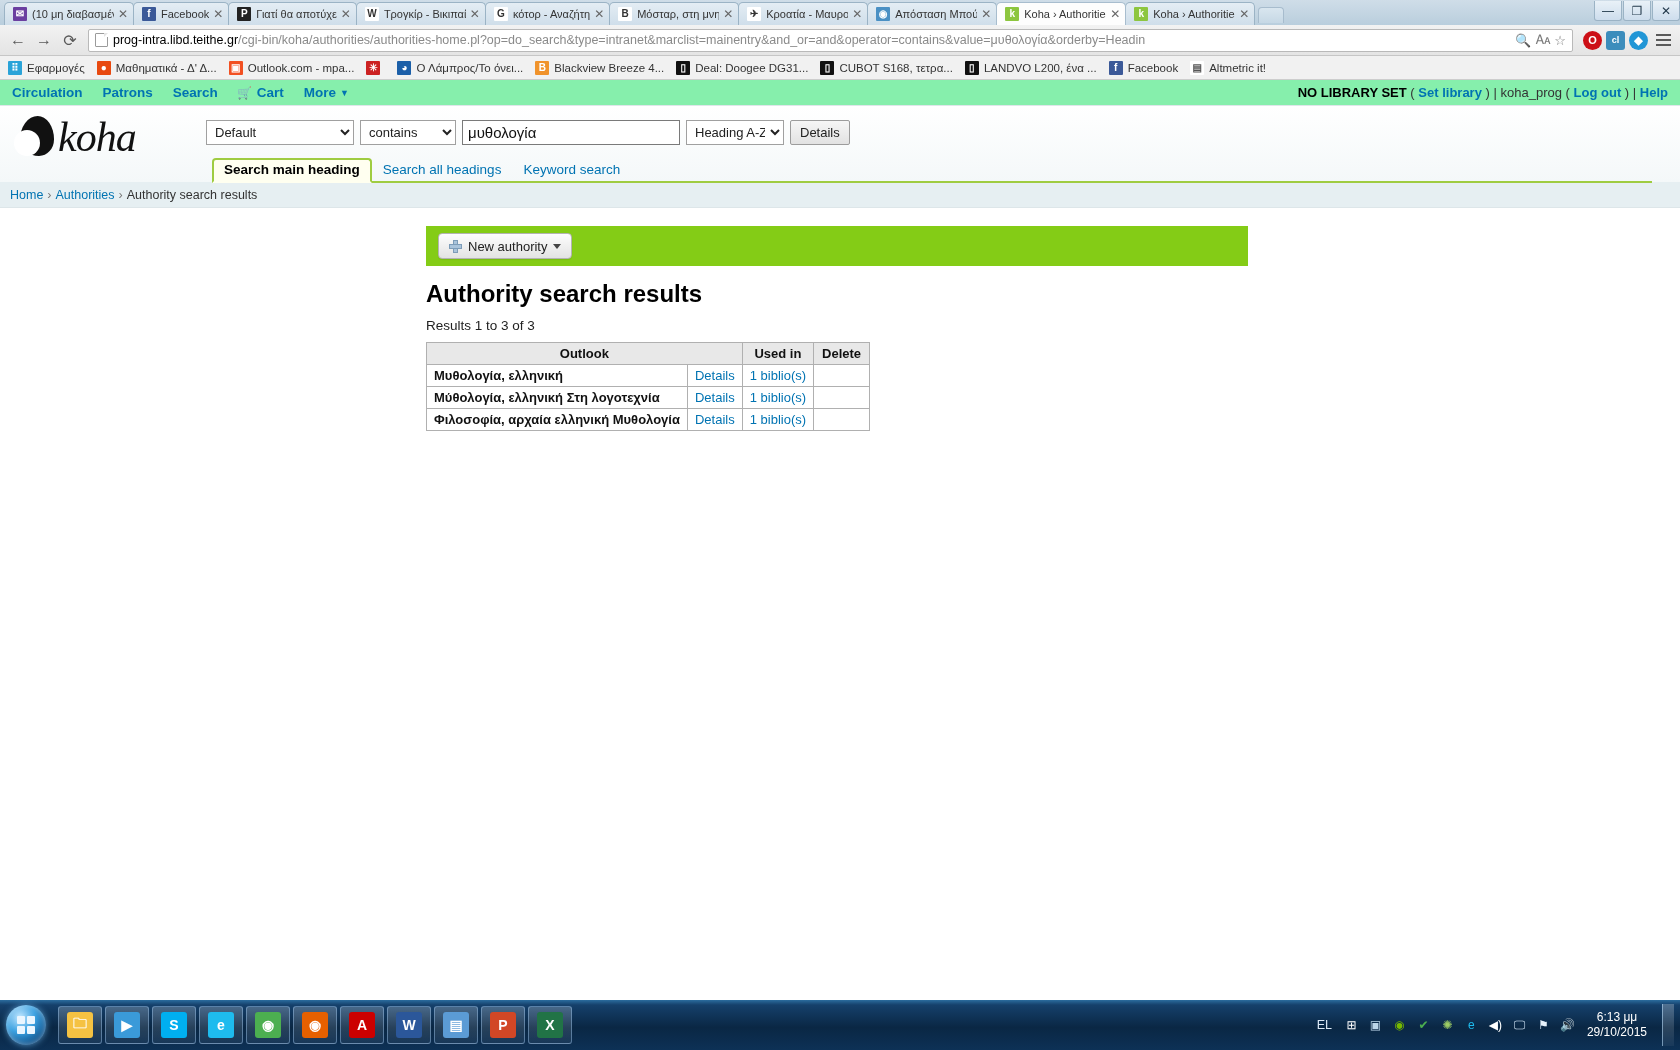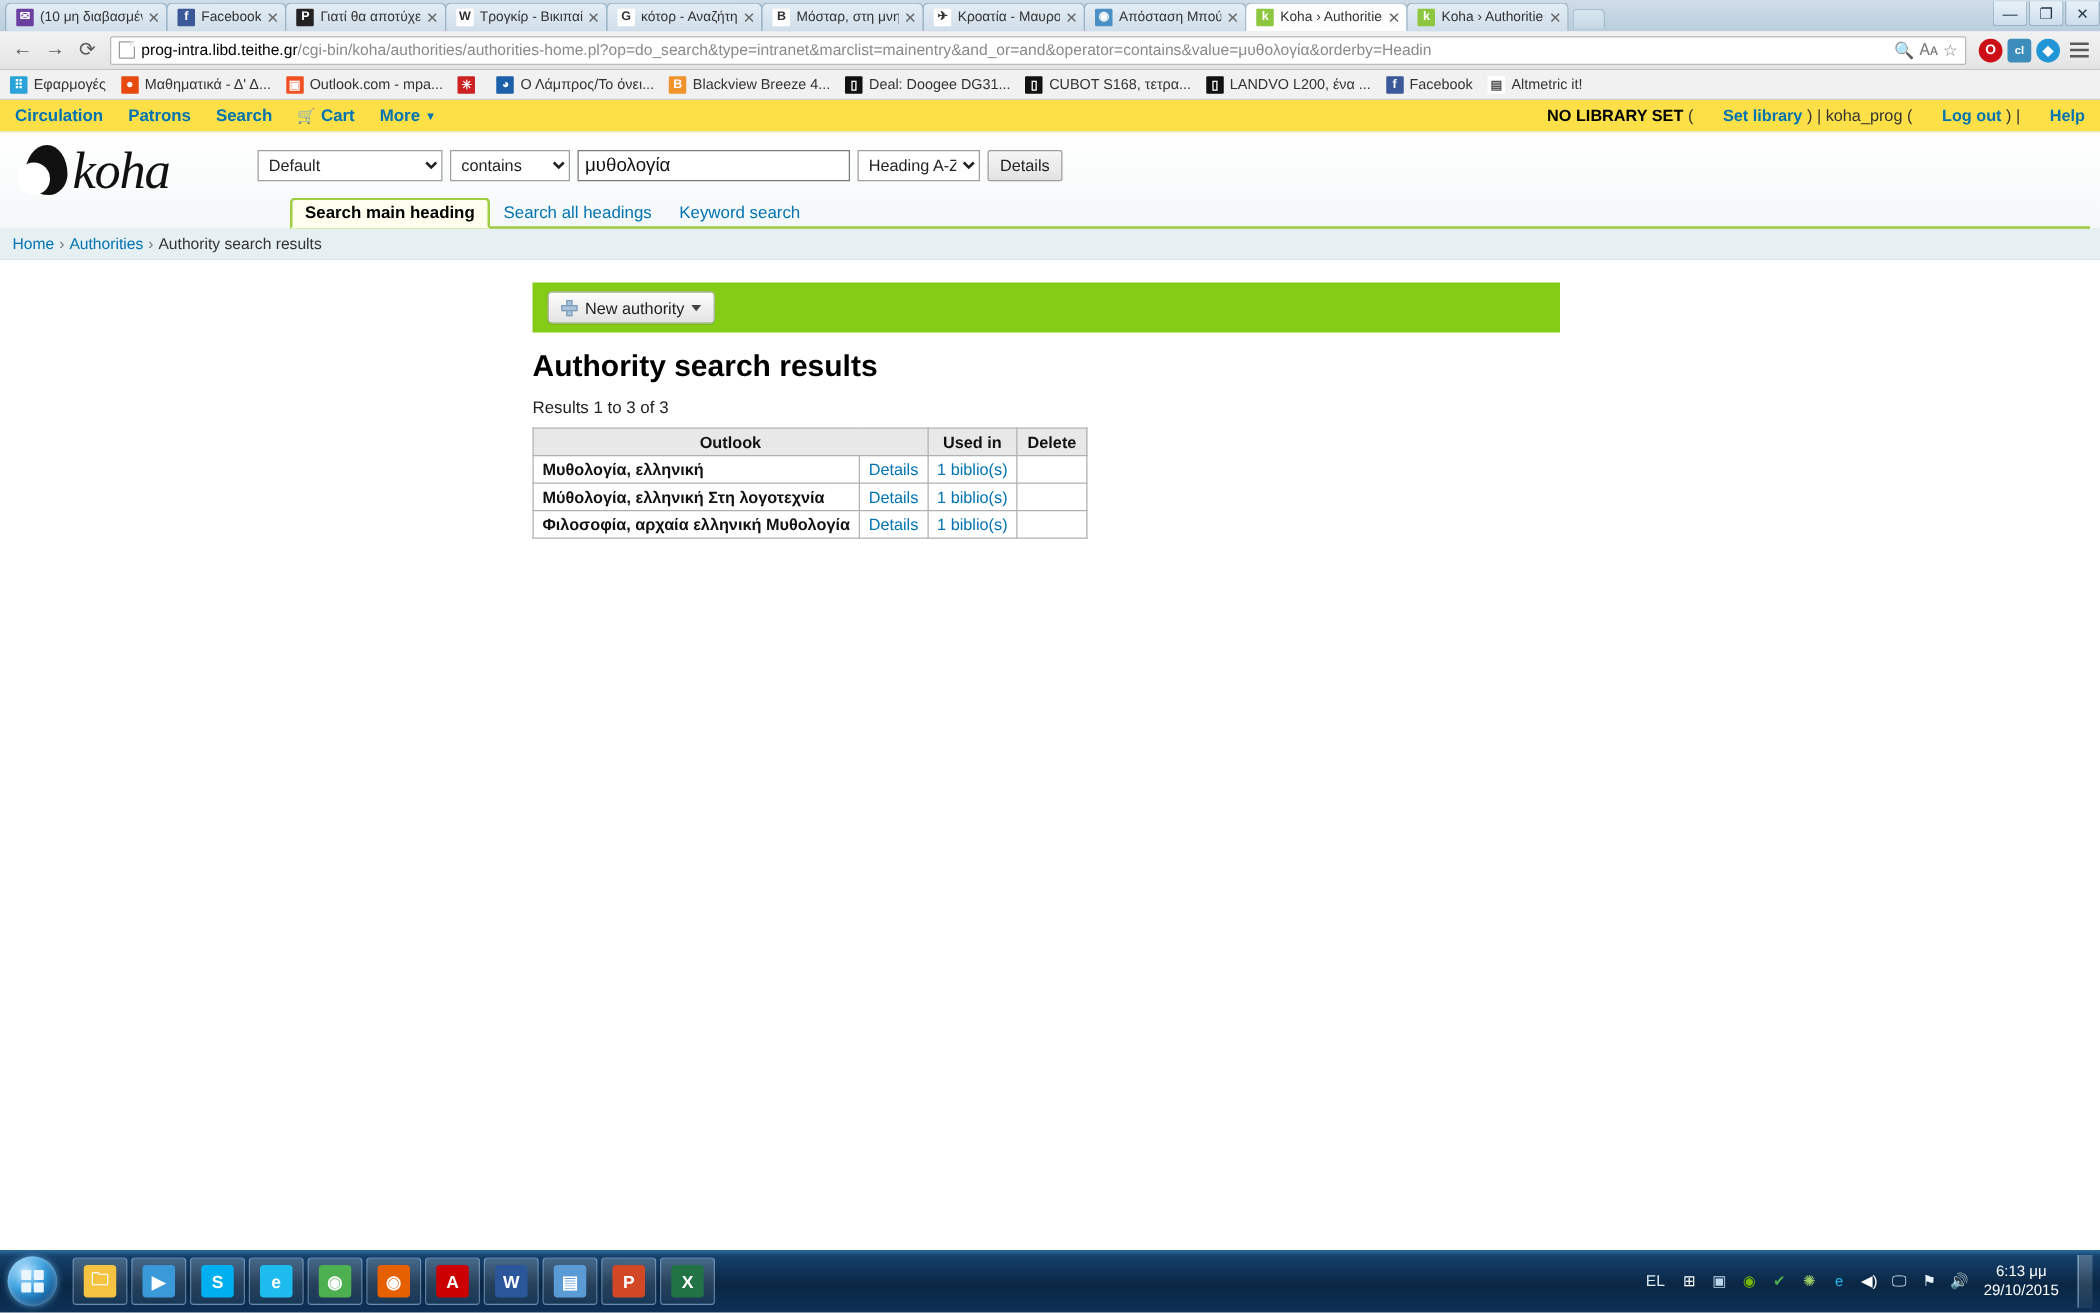--- a/index.html
+++ b/index.html
@@ -188,38 +188,38 @@
   
   #page {
     position: relative;
     width: 1680px;
     height: 919px;
     background: #fff;
     overflow: hidden;
   }
   .koha-topbar {
     height: 26px;
-    background: #fde047;
+    background: #86efac;
     display: flex;
     align-items: center;
     justify-content: space-between;
     padding: 0 12px 0 8px;
     border-bottom: 1px solid #dfe7ea;
   }
   .koha-nav { display:flex; align-items:center; gap: 20px; padding-left: 4px;}
   .koha-nav a {
     color: #0073b2;
     font-weight: bold;
     font-size: 13.5px;
     text-decoration: none;
     display:flex; align-items:center; gap:4px;
   }
   .koha-user { font-size: 13px; color: #333; }
   .koha-user b { color: #000; }
-  .koha-user a { color: #0073b2; font-weight: bold; text-decoration: none; margin-left: 20px; }
+  .koha-user a { color: #0073b2; font-weight: bold; text-decoration: none; }
 
   .koha-header {
     height: 76px;
     background: linear-gradient(to bottom, #ffffff 0%, #f4f8f9 100%);
     display: flex;
     align-items: flex-start;
     padding-top: 8px;
     position: relative;
   }
   .koha-logo {
@@ -286,21 +286,21 @@
     font-family: "Liberation Sans", sans-serif;
     background: linear-gradient(to bottom,#f6f6f6,#e2e2e2);
     border: 1px solid #9c9c9c;
     padding: 0 9px;
     color: #222;
     border-radius: 2px;
   }
 
   .tabs-row {
     position: absolute;
-    left: 232px;
+    left: 212px;
     bottom: -1px;
     display: flex;
     align-items: flex-end;
     border-bottom: 2px solid #9fcc41;
     width: 1440px;
     height: 25px;
   }
   .ktab {
     font-size: 13.5px;
     padding: 3px 11px 4px 11px;

